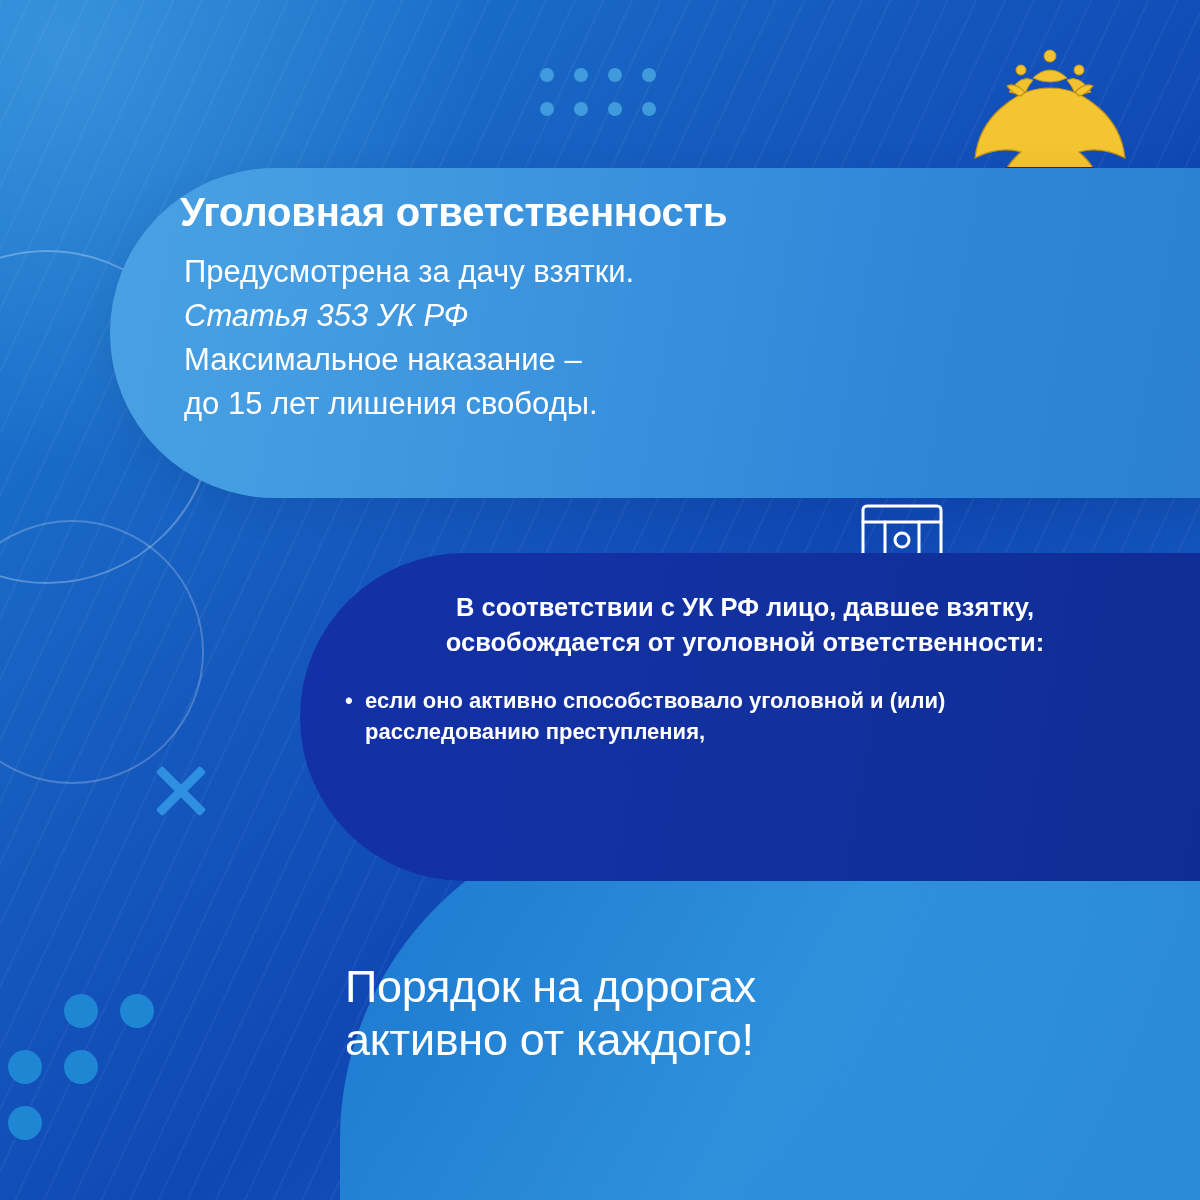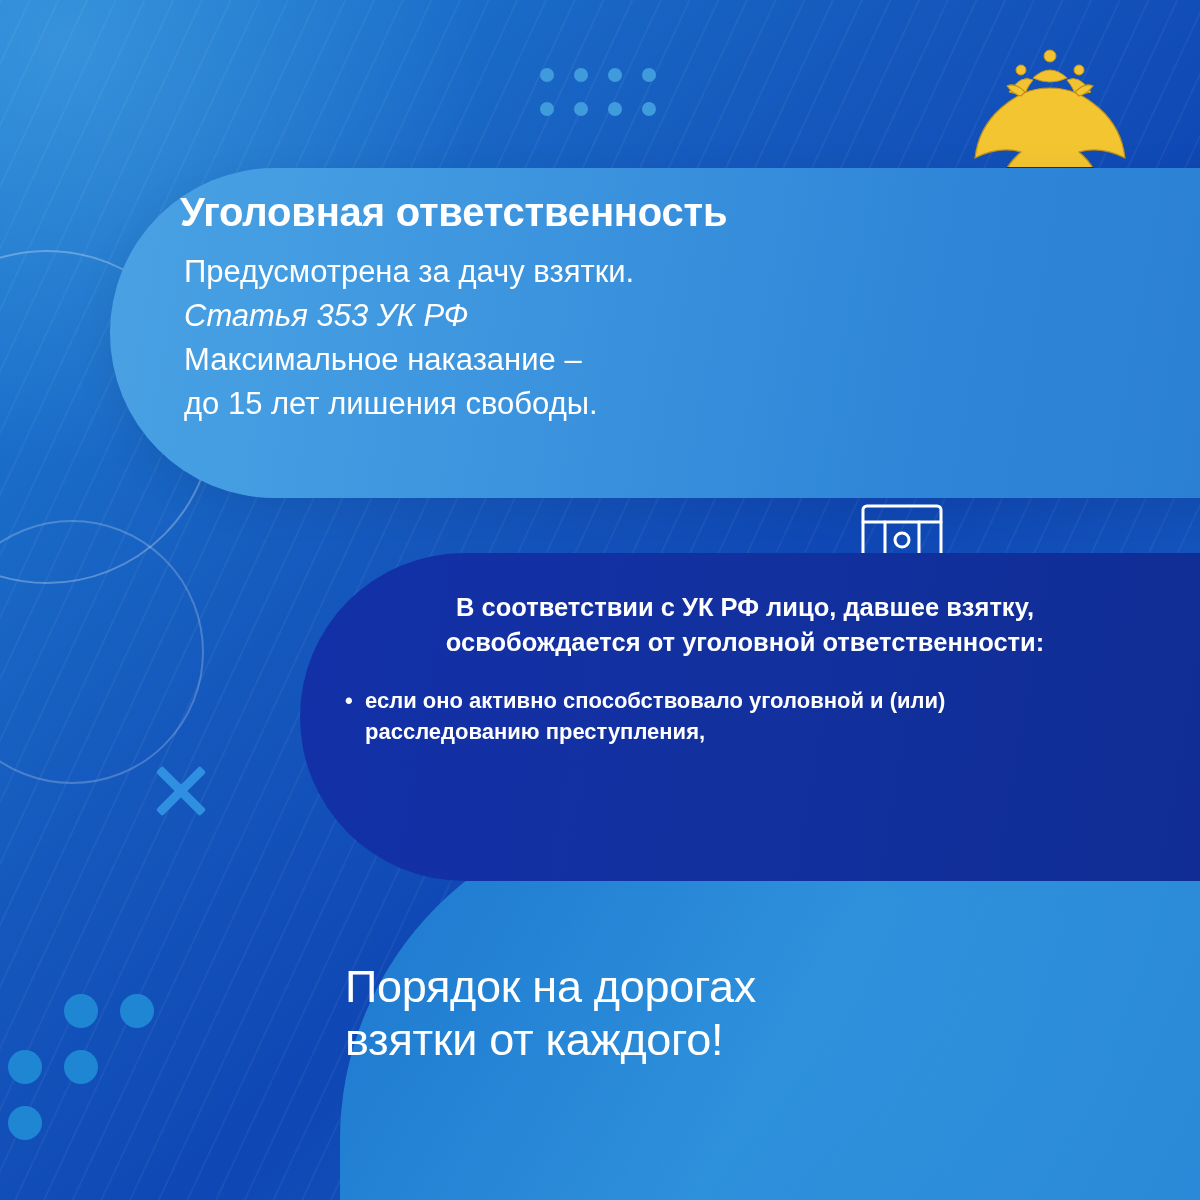--- a/index.html
+++ b/index.html
@@ -340,16 +340,16 @@
       </p>
       <ul class="bullets">
         <li>если оно активно способствовало уголовной и (или) расследованию преступления,</li>
       </ul>
     </div>
 
   </div>
 
   <div class="slogan">
     <div>Порядок на дорогах</div>
-    <div>взятки от каждого!</div>
+    <div>активно от каждого!</div>
   </div>
 
 </div>
 
 </body></html>

